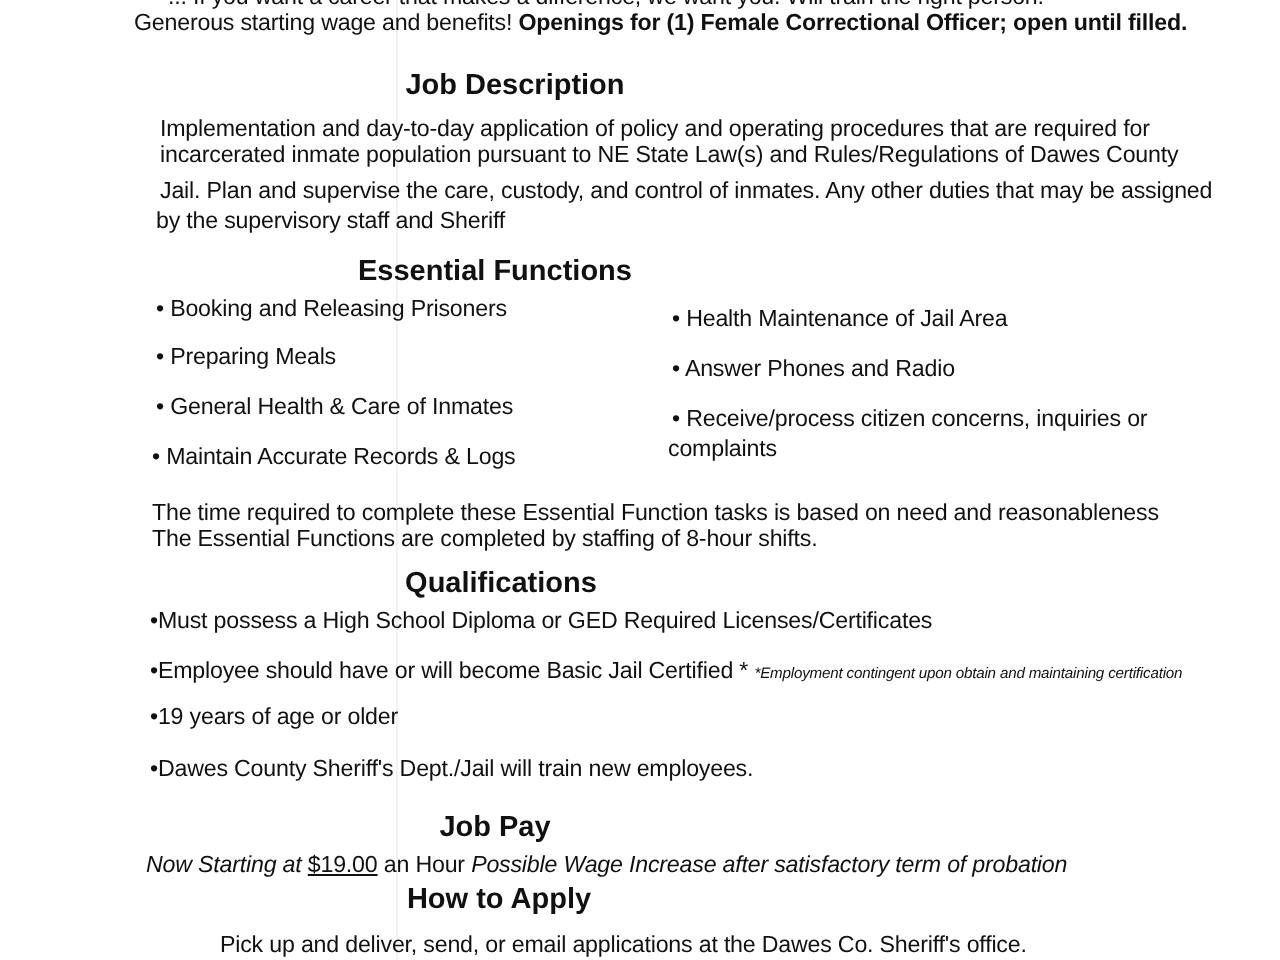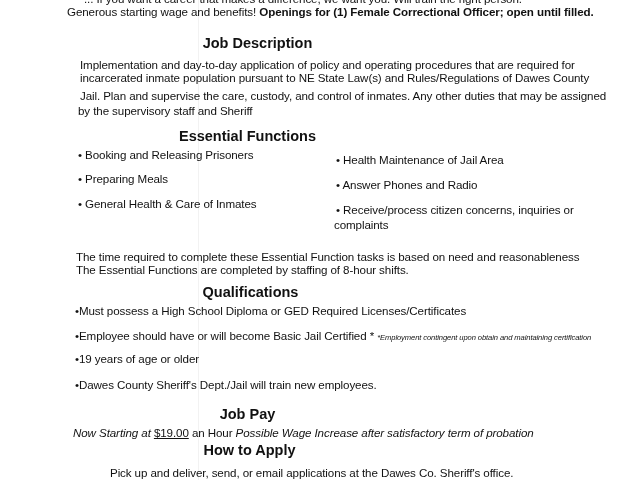--- a/index.html
+++ b/index.html
@@ -34,20 +34,21 @@
   <div class="abs heading" style="top:35px;">Job Description</div>
   <div class="abs body-text" style="left:80px; top:58px;">Implementation and day-to-day application of policy and operating procedures that are required for</div>
   <div class="abs body-text" style="left:80px; top:71px;">incarcerated  inmate population pursuant to NE State Law(s) and Rules/Regulations of Dawes County</div>
   <div class="abs body-text" style="left:80px; top:89px;">Jail.  Plan and supervise the care, custody, and control of inmates. Any other duties that may be assigned</div>
   <div class="abs body-text" style="left:78px; top:104px;">by the supervisory staff and Sheriff</div>
 
   <div class="abs heading" style="top:128px; left:-10px;">Essential Functions</div>
   <div class="abs body-text" style="left:78px; top:148px;">• Booking and Releasing Prisoners</div>
   <div class="abs body-text" style="left:78px; top:172px;">• Preparing Meals</div>
   <div class="abs body-text" style="left:78px; top:197px;">• General Health &amp; Care of Inmates</div>
+  <div class="abs body-text" style="left:76px; top:222px;">• Maintain Accurate Records &amp; Logs</div>
 
   <div class="abs body-text" style="left:336px; top:153px;">• Health Maintenance of Jail Area</div>
   <div class="abs body-text" style="left:336px; top:203px;">• Receive/process citizen concerns, inquiries or</div>
   <div class="abs body-text" style="left:336px; top:178px;">• Answer Phones and Radio</div>
   <div class="abs body-text" style="left:334px; top:218px;">complaints</div>
 
   <div class="abs body-text" style="left:76px; top:250px;">The time required to complete these Essential Function tasks is based on need and reasonableness</div>
   <div class="abs body-text" style="left:76px; top:263px;">The Essential Functions are completed by staffing of 8-hour shifts.</div>
 
   <div class="abs heading" style="top:284px; left:-7px;">Qualifications</div>

